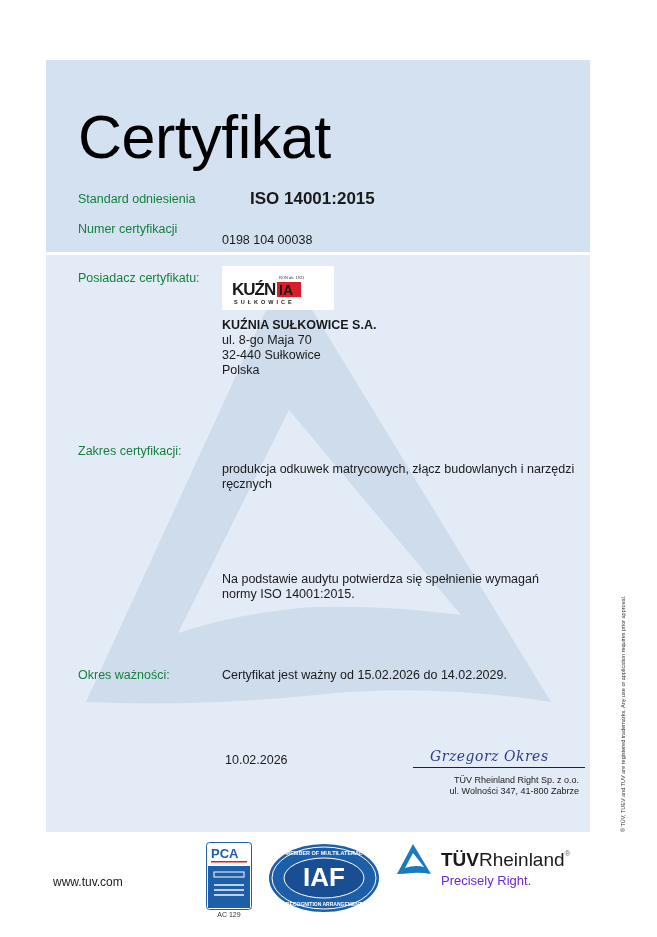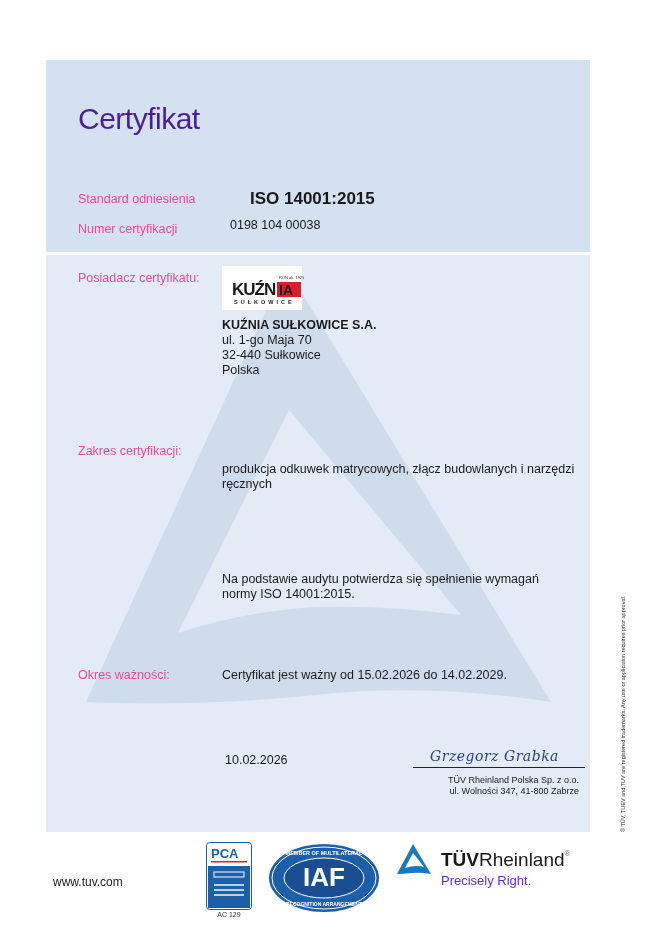--- a/index.html
+++ b/index.html
@@ -1,25 +1,25 @@
 <!DOCTYPE html>
 <html><head>
   <meta charset="utf-8">
   <style>
     html, body { margin: 0; padding: 0; background: #ffffff; }
     body { width: 657px; height: 937px; position: relative; overflow: hidden;
            font-family: "Liberation Sans", sans-serif; color: #1a1a1a; }
     .panel-top { position: absolute; left: 46px; top: 60px; width: 544px; height: 192px; background: #d3e1f0; }
     .panel-main { position: absolute; left: 46px; top: 255px; width: 544px; height: 577px; background: #e3ebf6; overflow: hidden; }
     .watermark { position: absolute; left: 0; top: 0; width: 544px; height: 577px; }
-    .title { position: absolute; left: 78px; top: 102px; font-size: 30px; font-weight: normal; letter-spacing: -0.5px; color: #4c1d95; }
-    .lbl { position: absolute; left: 78px; font-size: 12.5px; color: #ec4899; }
+    .title { position: absolute; left: 78px; top: 102px; font-size: 61px; font-weight: normal; letter-spacing: -0.5px; color: #000000; }
+    .lbl { position: absolute; left: 78px; font-size: 12.5px; color: #15803d; }
     .val { position: absolute; left: 222px; font-size: 12.5px; color: #1a1a1a; line-height: 15px; }
     .iso { font-size: 17px; font-weight: bold; }
-    .logo-box { position: absolute; left: 222px; top: 266px; width: 80px; height: 44px; background: #ffffff; }
+    .logo-box { position: absolute; left: 222px; top: 266px; width: 112px; height: 44px; background: #ffffff; }
     .holder-name { font-weight: bold; }
     .sig-line { position: absolute; left: 413px; top: 767px; width: 172px; height: 1px; background: #222; }
     .signature { position: absolute; left: 430px; top: 748px; font-family: "DejaVu Serif", serif; font-style: italic; font-size: 14px; color: #2a3e8c; letter-spacing: 0.5px; }
     .issuer { position: absolute; right: 78px; top: 775px; text-align: right; font-size: 9px; line-height: 11px; color: #1a1a1a; }
     .footer-url { position: absolute; left: 53px; top: 875px; font-size: 12px; color: #1a1a1a; }
     .pca { position: absolute; left: 206px; top: 842px; width: 46px; height: 68px; }
     .pca-ac { position: absolute; left: 206px; top: 911px; width: 46px; text-align: center; font-size: 7px; color: #333; }
     .iaf { position: absolute; left: 268px; top: 843px; width: 112px; height: 70px; }
     .tuv-icon { position: absolute; left: 396px; top: 843px; width: 36px; height: 32px; }
     .tuv-brand { position: absolute; left: 441px; top: 849px; font-size: 19px; color: #1a1a1a; white-space: nowrap; }
@@ -30,59 +30,59 @@
                      font-size: 5.5px; color: #333; white-space: nowrap; }
   </style>
 </head>
 <body>
 
 <div class="panel-top"></div>
 <h1 class="title" style="margin:0;">Certyfikat</h1>
 <div class="lbl" style="top:192px;">Standard odniesienia</div>
 <div class="val iso" style="top:191px;margin-left:28px;">ISO 14001:2015</div>
 <div class="lbl" style="top:222px;">Numer certyfikacji</div>
-<div class="val" style="top:218px;margin-left:8px;">0198 104 00038</div>
+<div class="val" style="top:233px;">0198 104 00038</div>
 
 <div class="panel-main">
   <svg class="watermark" viewBox="0 0 544 577">
     <path d="M240 12 L505 447 Q380 428 270 440 Q150 452 40 447 Z
              M243 155 L132 378 Q200 356 270 352 Q340 350 415 360 Z" fill="#cfdcec" fill-rule="evenodd"></path>
   </svg>
 </div>
 
 <div class="lbl" style="top:271px;">Posiadacz certyfikatu:</div>
 <div class="logo-box">
   <svg width="90" height="44" viewBox="0 0 90 44">
     <text x="10" y="29" font-family="Liberation Sans, sans-serif" font-weight="bold" font-size="17" fill="#1a1a1a" letter-spacing="-1">KUŹN</text>
     <rect x="55" y="16" width="24" height="15" fill="#d81e2a"></rect>
     <text x="57" y="29" font-family="Liberation Sans, sans-serif" font-weight="bold" font-size="14" fill="#1a1a1a">IA</text>
     <text x="57" y="13" font-family="Liberation Sans, sans-serif" font-size="4" fill="#333">RON ok. 1921</text>
     <text x="12" y="38" font-family="Liberation Sans, sans-serif" font-weight="bold" font-size="5.5" fill="#1a1a1a" letter-spacing="3">SUŁKOWICE</text>
   </svg>
 </div>
 <div class="val" style="top:318px;">
   <div class="holder-name">KUŹNIA SUŁKOWICE S.A.</div>
-  <div>ul. 1-go Maja 70</div>
+  <div>ul. 8-go Maja 70</div>
   <div>32-440 Sułkowice</div>
   <div>Polska</div>
 </div>
 
 <div class="lbl" style="top:444px;">Zakres certyfikacji:</div>
 <div class="val" style="top:444px; width:360px;margin-top:18px;">produkcja odkuwek matrycowych, złącz budowlanych i narzędzi ręcznych</div>
 
 <div class="val" style="top:572px; width:340px;">Na podstawie audytu potwierdza się spełnienie wymagań normy ISO 14001:2015.</div>
 
 <div class="lbl" style="top:668px;">Okres ważności:</div>
 <div class="val" style="top:668px;">Certyfikat jest ważny od 15.02.2026 do 14.02.2029.</div>
 
 <div class="val" style="top:753px; left:225px;">10.02.2026</div>
-<div class="signature">Grzegorz Grabka</div>
+<div class="signature">Grzegorz Okres</div>
 <div class="sig-line"></div>
 <div class="issuer">
-  <div>TÜV Rheinland Polska Sp. z o.o.</div>
+  <div>TÜV Rheinland Right Sp. z o.o.</div>
   <div>ul. Wolności 347, 41-800 Zabrze</div>
 </div>
 
 <a class="footer-url" style="text-decoration:none;text-align:right;">www.tuv.com</a>
 
 <svg class="pca" viewBox="0 0 46 68">
   <rect x="0.5" y="0.5" width="45" height="67" rx="3" fill="#ffffff" stroke="#1c5ea8"></rect>
   <rect x="2" y="24" width="42" height="42" fill="#1c5ea8"></rect>
   <text x="5" y="16" font-family="Liberation Sans, sans-serif" font-weight="bold" font-size="13" fill="#1c5ea8">PCA</text>
   <rect x="5" y="19" width="36" height="1.5" fill="#d81e2a"></rect>

